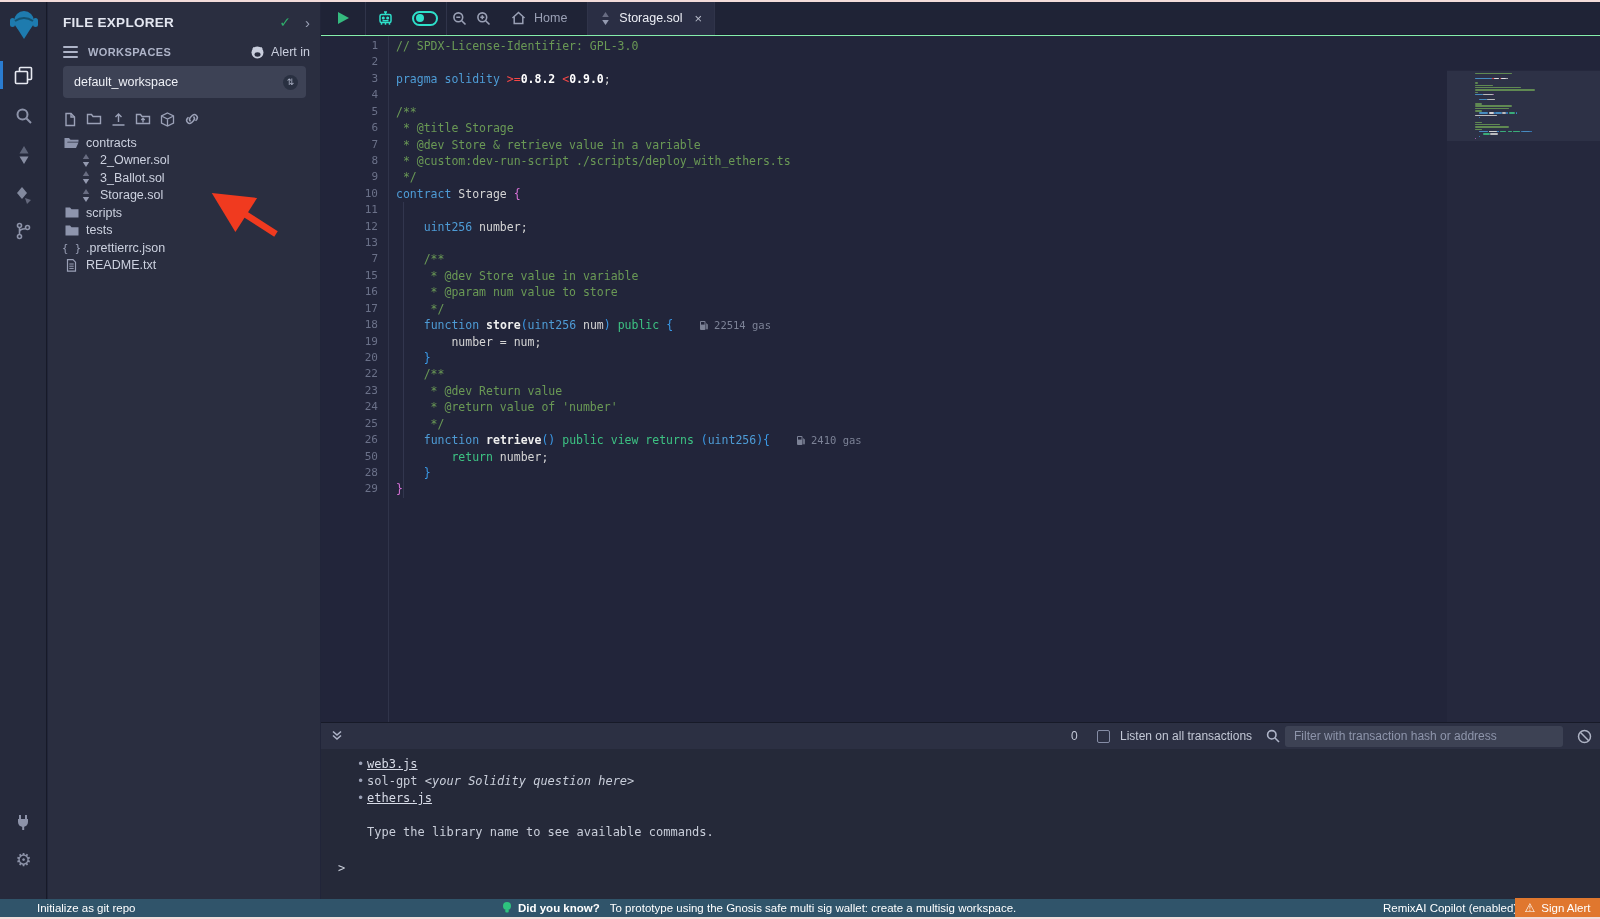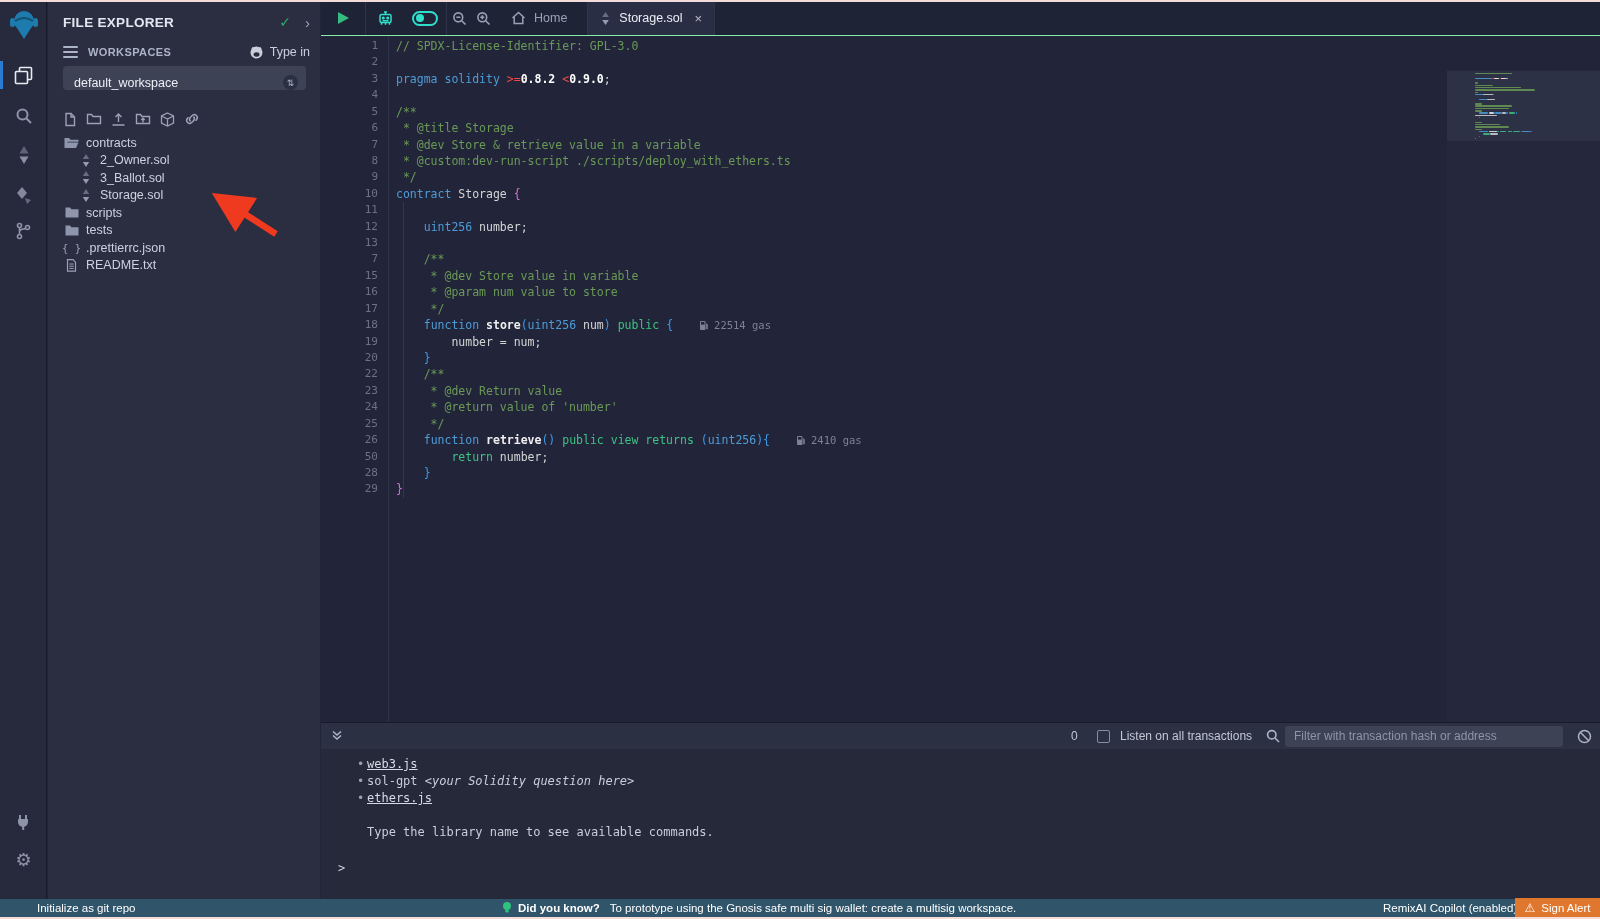--- a/index.html
+++ b/index.html
@@ -24,21 +24,21 @@
   #panel-title { font-size:13.5px; font-weight:700; color:#e3e6f0; letter-spacing:.3px; flex:1; }
   .hdr-check { color:var(--check-green,#27ae60); font-size:14px; margin-right:14px; }
   .hdr-chevron { color:#9aa0b5; font-size:15px; }
 
   #ws-row { position:absolute; left:15px; right:10px; top:40px; height:20px; display:flex; align-items:center; }
   .burger { width:15px; display:flex; flex-direction:column; gap:3px; margin-right:10px; }
   .burger i { display:block; height:2px; background:#aeb4c8; border-radius:1px; }
   #ws-label { font-size:11px; font-weight:700; letter-spacing:.4px; color:#aeb4c8; flex:1; }
   #signin { display:flex; align-items:center; gap:6px; color:#c9cedd; font-size:12.5px; }
 
-  #ws-select { position:absolute; left:15px; right:14px; top:64px; height:24px; background:#3d4255; border-radius:4px; display:flex; align-items:flex-end; padding:0 8px 0 11px; }
+  #ws-select { position:absolute; left:15px; right:14px; top:64px; height:32px; background:#3d4255; border-radius:4px; display:flex; align-items:center; padding:0 8px 0 11px; }
   #ws-name { flex:1; color:#eef0f6; font-size:12.5px; }
   .sort-badge { width:15px; height:15px; border-radius:50%; background:#293041; color:#aeb4c8; font-size:9px; display:flex; align-items:center; justify-content:center; }
 
   #file-toolbar { position:absolute; left:15px; top:108px; height:18px; display:flex; gap:9px; color:#9ba1b7; }
   #file-toolbar span { display:flex; align-items:center; }
 
   #file-tree { position:absolute; left:0; right:0; top:132px; }
   .tree-row { height:17.5px; display:flex; align-items:center; padding-left:16px; color:#ccd1df; font-size:12.5px; cursor:pointer;text-align:right; }
   .tree-row.ind1 { padding-left:30px; }
   .tree-row .ticon { width:15px; margin-right:7px; display:flex; align-items:center; justify-content:center; color:#8e95ad; flex:none; }
@@ -182,21 +182,21 @@
           <i></i>
           <i></i>
         </span>
       <span id="ws-label">WORKSPACES</span>
       <span id="signin">
         <svg width="15" height="14" viewBox="0 0 15 14">
             <circle cx="7.5" cy="7.5" r="6" fill="#c9cedd"></circle>
             <path d="M3 3 l2.2 1 M12 3 l-2.2 1" stroke="#c9cedd" stroke-width="2.4"></path>
             <ellipse cx="7.5" cy="9.5" rx="3" ry="2.2" fill="#2a2e40"></ellipse>
           </svg>
-        <span>Type in</span>
+        <span>Alert in</span>
       </span>
     </div>
 
     <div id="ws-select">
       <span id="ws-name">default_workspace</span>
       <span class="sort-badge">⇅</span>
     </div>
 
     <div id="file-toolbar">
       <span>

